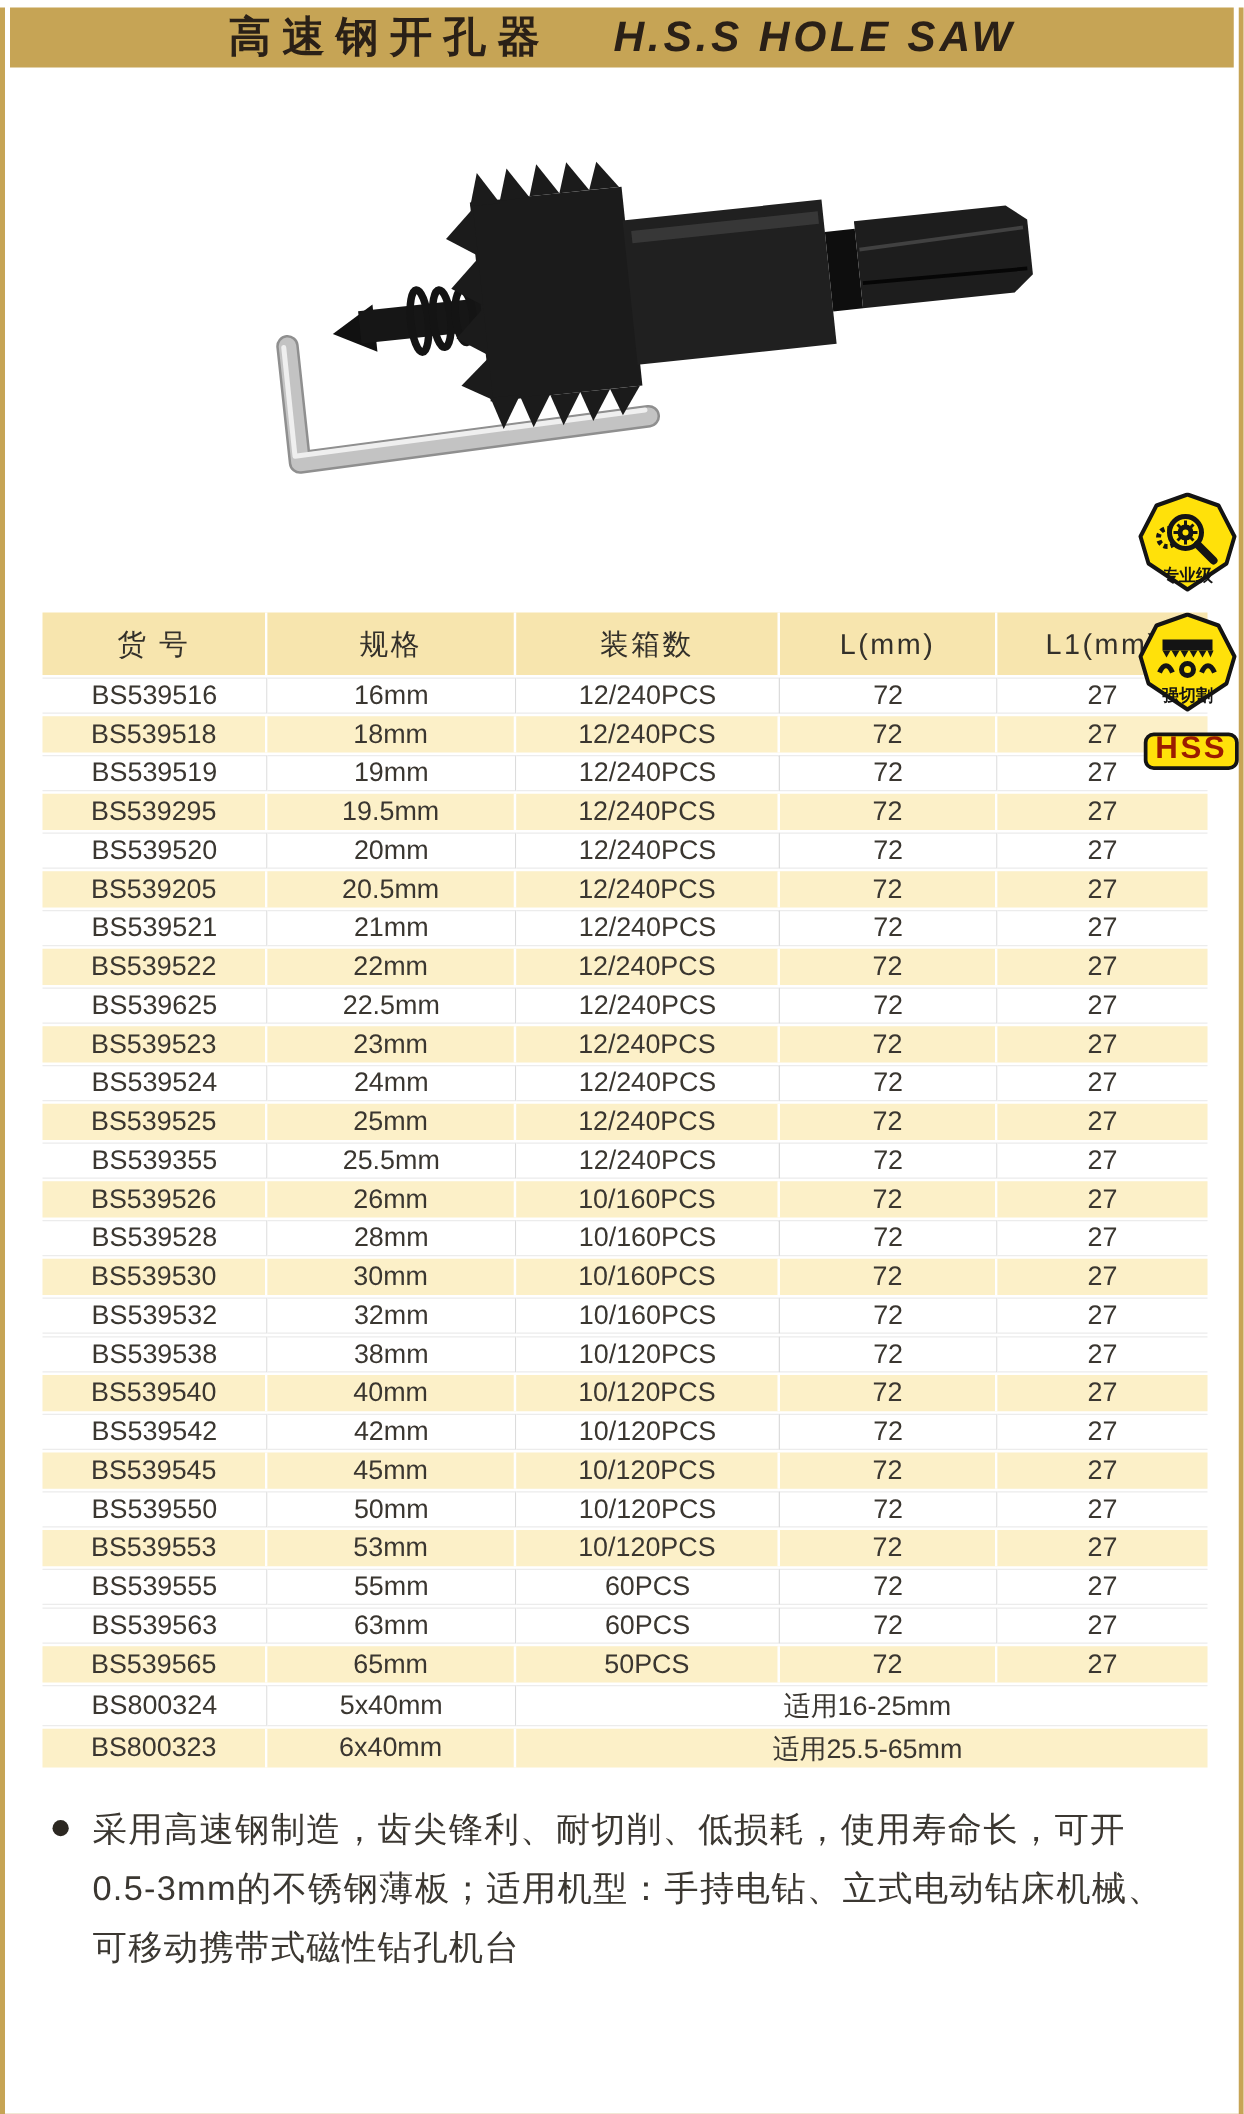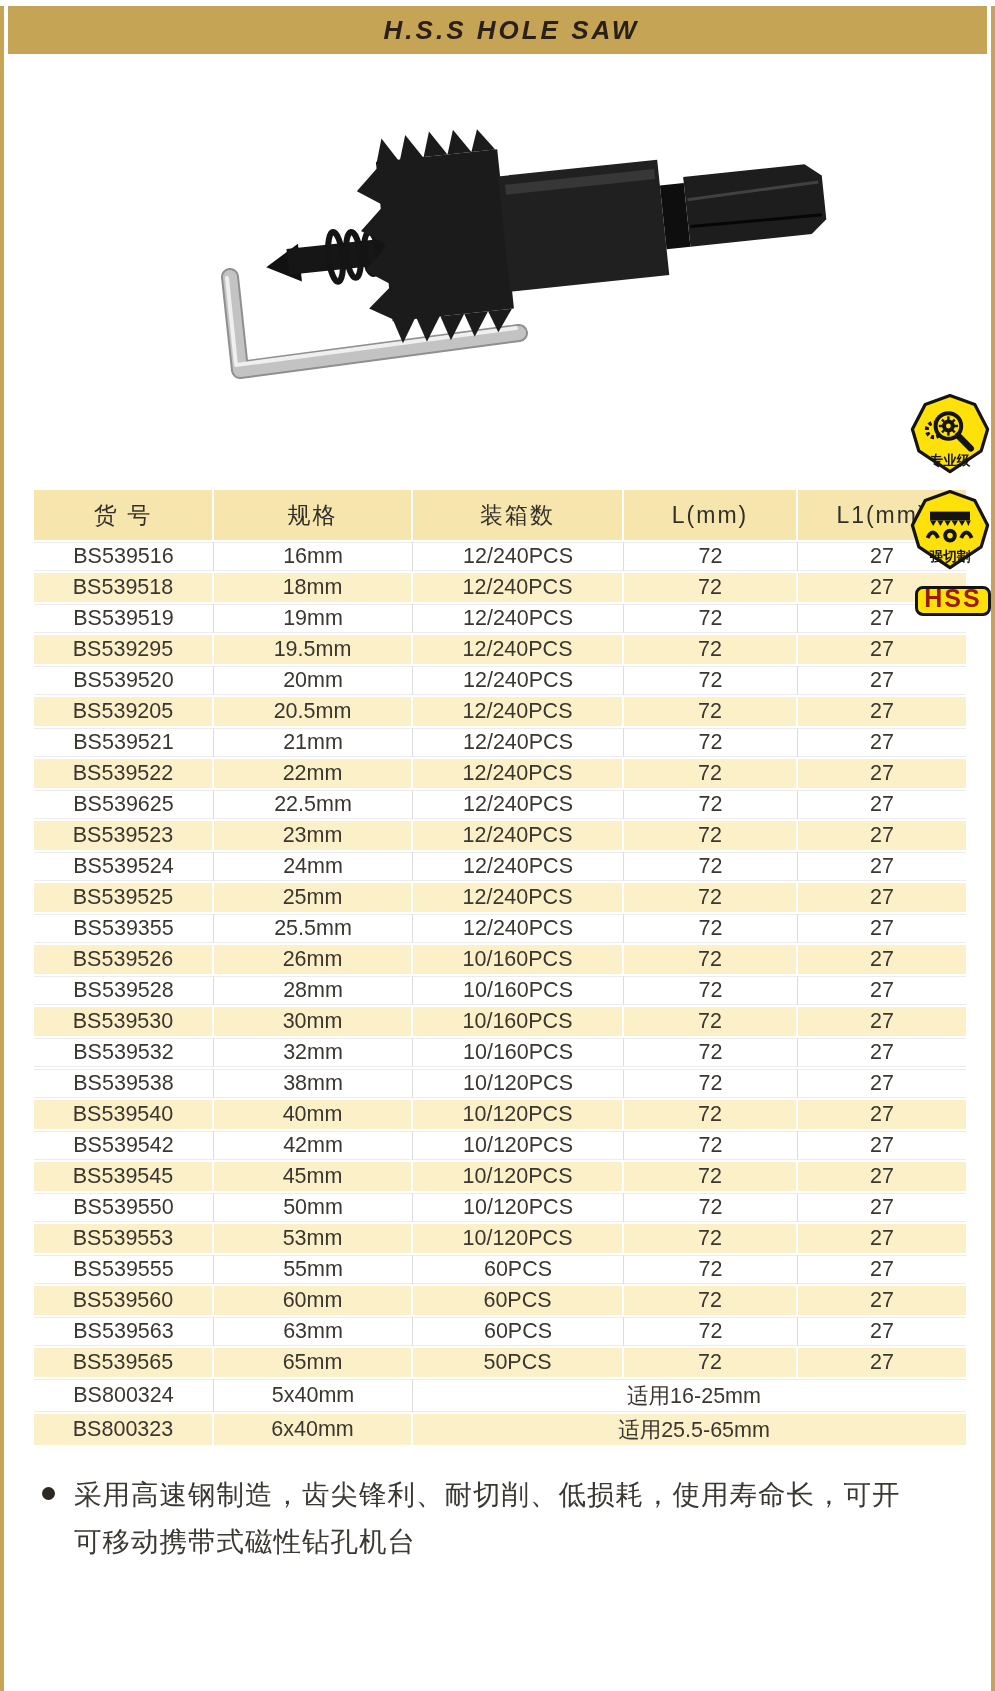--- a/index.html
+++ b/index.html
@@ -22,21 +22,21 @@
   
   .header-band{
     margin:6px 4px 0 4px;height:48px;background:var(--gold);
     display:flex;align-items:center;justify-content:center;gap:22px;
   }
   .title-zh{
     font-size:34px;font-weight:bold;color:#2a2017;letter-spacing:9px;
     font-family:"Liberation Sans","DejaVu Sans",sans-serif;
   }
   .title-en{
-    font-size:26px;font-weight:bold;font-style:italic;color:#2a2017;
+    font-size:34px;font-weight:bold;font-style:italic;color:#2a2017;
     letter-spacing:3px;font-family:"Liberation Sans","DejaVu Sans",sans-serif;margin-left:28px;
   }
   
   .product-area{position:relative;height:330px;margin-top:8px;}
   .product-svg{position:absolute;left:170px;top:0;}
   
   .badges-row{
     display:flex;align-items:flex-end;gap:16px;
     margin:2px 0 14px 30px;height:80px;flex-direction:column;
   }
@@ -81,20 +81,21 @@
     background:#2c2822;
   }
   .note-line{white-space:nowrap;}
 </style>
 </head>
 <body>
 
 <div class="page">
 
   <div class="header-band">
+    <span class="title-zh">高速钢开孔器</span>
     <span class="title-en">H.S.S HOLE SAW</span>
   </div>
 
   <div class="product-area">
     <svg class="product-svg" width="660" height="330" viewBox="0 0 660 330">
 
       <g>
         <polyline points="56,215 66,308 345,271" fill="none" stroke="#8f8f8f" stroke-width="18" stroke-linejoin="round" stroke-linecap="round"></polyline>
         <polyline points="56,215 66,308 345,271" fill="none" stroke="#c3c3c3" stroke-width="14" stroke-linejoin="round" stroke-linecap="round"></polyline>
         <polyline points="53,216 62,303 342,266" fill="none" stroke="#efefef" stroke-width="4" stroke-linejoin="round" stroke-linecap="round"></polyline>
@@ -366,27 +367,20 @@
           <td>72</td>
           <td>27</td>
         </tr>
         <tr class="row-white">
           <td>BS539555</td>
           <td>55mm</td>
           <td>60PCS</td>
           <td>72</td>
           <td>27</td>
         </tr>
-        <tr class="row-cream">
-          <td>BS539560</td>
-          <td>60mm</td>
-          <td>60PCS</td>
-          <td>72</td>
-          <td>27</td>
-        </tr>
         <tr class="row-white">
           <td>BS539563</td>
           <td>63mm</td>
           <td>60PCS</td>
           <td>72</td>
           <td>27</td>
         </tr>
         <tr class="row-cream">
           <td>BS539565</td>
           <td>65mm</td>
@@ -404,17 +398,18 @@
           <td>6x40mm</td>
           <td colspan="3" class="span-cell">适用25.5-65mm</td>
         </tr>
       </tbody>
   </table>
 
   <div class="notes">
     <span class="bullet"></span>
     <div id="note-lines">
         <div class="note-line">采用高速钢制造，齿尖锋利、耐切削、低损耗，使用寿命长，可开</div>
+        <div class="note-line">0.5-3mm的不锈钢薄板；适用机型：手持电钻、立式电动钻床机械、</div>
         <div class="note-line">可移动携带式磁性钻孔机台</div>
       </div>
   </div>
 
 </div>
 
 </body></html>

